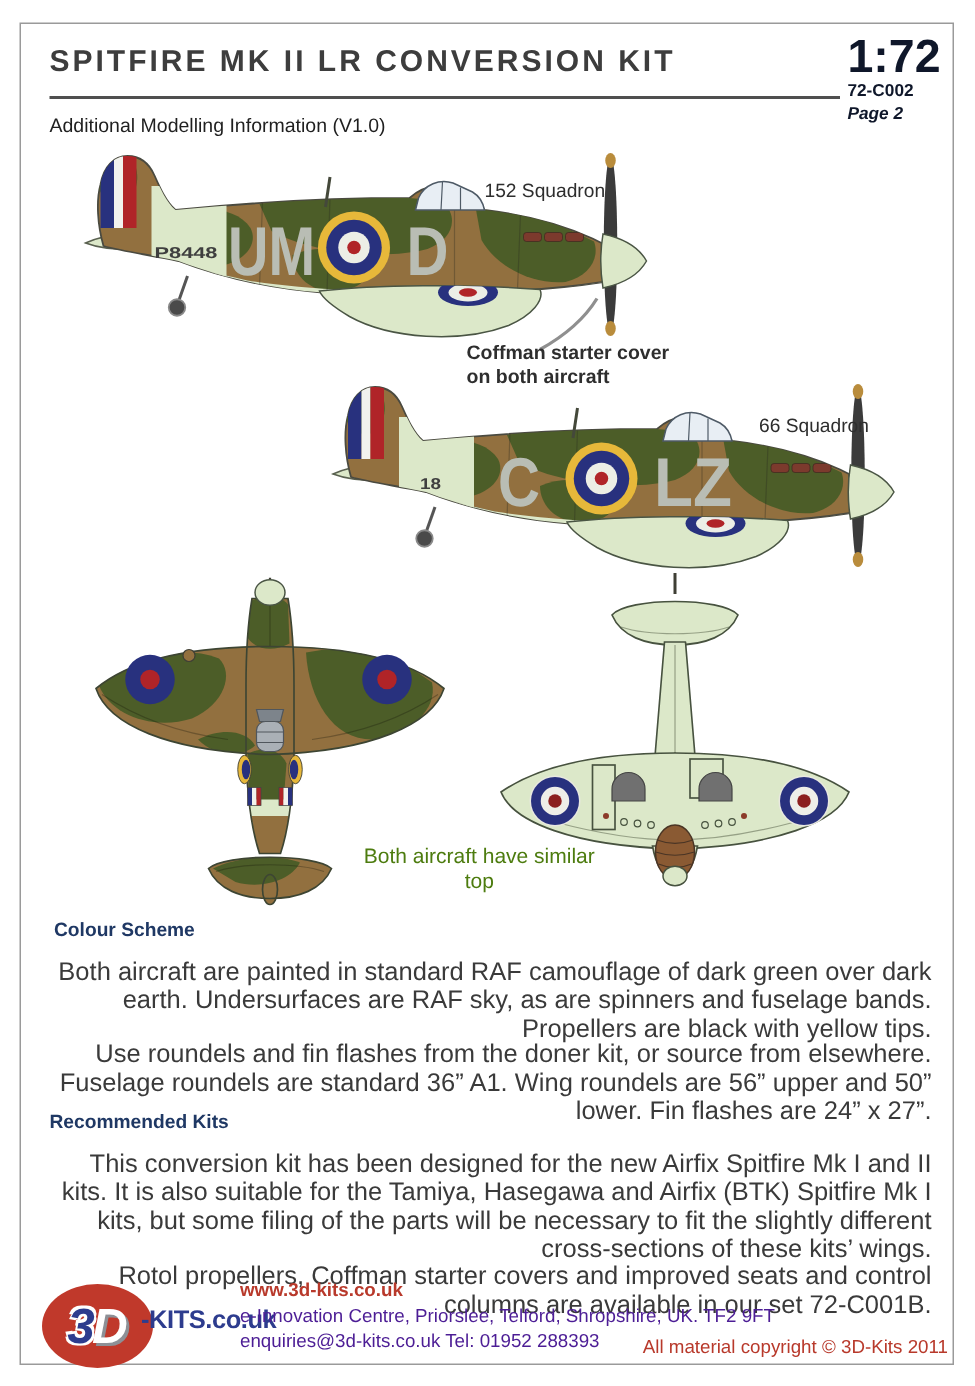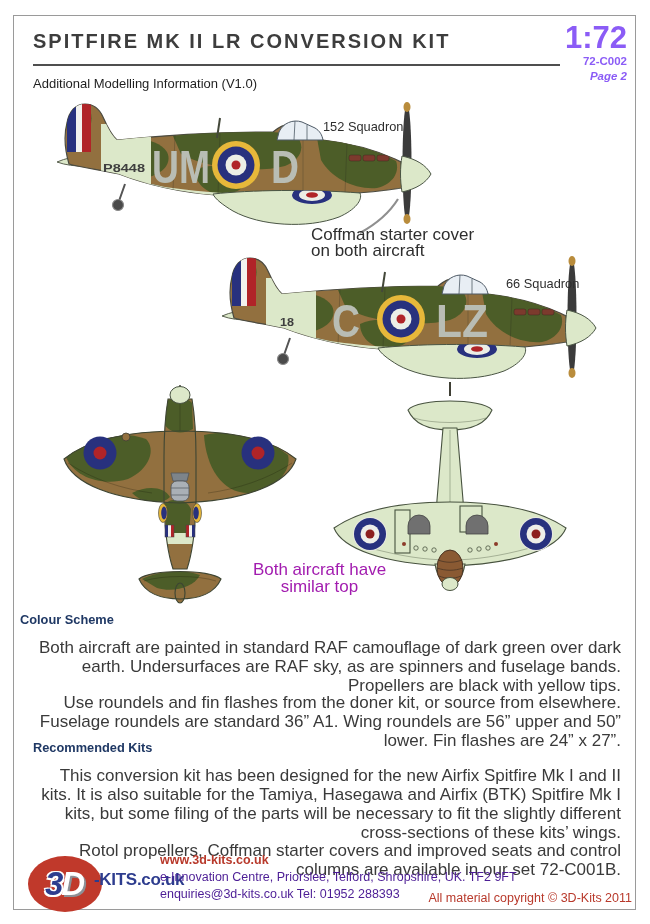--- a/index.html
+++ b/index.html
@@ -5,27 +5,27 @@
   html,body{margin:0;padding:0;}
   body{
     width:650px;height:924px;position:relative;background:#ffffff;
     font-family:"Liberation Sans",sans-serif;color:#3a3a3a;overflow:hidden;
   }
   .abs{position:absolute;}
   .frame{left:13px;top:15px;width:621px;height:893px;border:1.5px solid #9a9a9a;}
   .title{left:33px;top:30px;font-size:20px;font-weight:700;letter-spacing:2px;color:#3d3d3d;}
   .rule{left:33px;top:64px;width:527px;height:2px;background:#4f4f4f;}
   .subtitle{left:33px;top:76px;font-size:13px;color:#1f1f1f;}
-  .scaleblock{right:23px;top:22px;text-align:right;color:#8b5cf6;}
+  .scaleblock{right:23px;top:22px;text-align:left;color:#0f172a;}
   .scale{font-size:31px;font-weight:800;line-height:32px;letter-spacing:0px;}
   .pcode{font-size:11.5px;font-weight:700;line-height:15px;}
   .pagenum{font-size:11.5px;font-style:italic;font-weight:600;line-height:14px;}
   .label{font-size:12.8px;color:#2e2e2e;}
-  .note{font-size:17px;color:#2e2e2e;line-height:16px;}
-  .centernote{font-size:17px;color:#a21caf;line-height:16.5px;text-align:center;width:175px;}
+  .note{font-size:13px;color:#2e2e2e;line-height:16px;font-weight:bold;}
+  .centernote{font-size:14px;color:#4d7c0f;line-height:16.5px;text-align:center;width:175px;}
   .sechead{font-size:12.8px;font-weight:700;color:#1f3864;}
   .body-text{font-size:17px;line-height:19px;color:#3a3a3a;width:588px;text-align:right;}
   .f-web{font-size:12.5px;font-weight:700;color:#b8392b;}
   .f-line{font-size:12.5px;color:#4c1d95;}
   .f-copy{font-size:12.5px;color:#b8392b;}
   .logo-circle{left:28px;top:856px;width:74px;height:56px;background:#c0392b;border-radius:50%;
     display:flex;align-items:center;justify-content:center;font-style:italic;font-weight:900;font-size:33px;}
   .logo-circle .n3{color:#2d3c8e;text-shadow:-1.5px -1.5px 0 #fff,1.5px -1.5px 0 #fff,-1.5px 1.5px 0 #fff,1.5px 1.5px 0 #fff;}
   .logo-circle .nd{color:#ffffff;text-shadow:2px 2px 0 #8d9096;margin-left:-2px;}
   .logo-suffix{left:94px;top:870px;font-size:17px;font-weight:800;color:#2d3c8e;letter-spacing:-0.3px;}
@@ -312,21 +312,21 @@
     <ellipse cx="120" cy="190" rx="13" ry="18" fill="#8a5a33" stroke="#4a3525" stroke-width="1"></ellipse>
     <path d="M 108 182 C 116 185 124 185 132 182 M 107 190 C 116 193 124 193 133 190 M 109 198 C 116 201 124 201 131 198" stroke="#4a3525" stroke-width="0.8" fill="none"></path>
   </g>
   <ellipse cx="120" cy="206" rx="8" ry="6.5" fill="#dce8c9" stroke="#47523f" stroke-width="1"></ellipse>
 </svg>
 
 <div class="abs centernote" style="left:232px;top:562px">
   <div>Both aircraft have similar top</div>
 </div>
 
-<div class="abs sechead" style="left:20px;top:612px">Colour Scheme</div>
+<div class="abs sechead" style="left:36px;top:612px">Colour Scheme</div>
 <div class="abs body-text" style="left:33px;top:638px">Both aircraft are painted in standard RAF camouflage of dark green over dark earth. Undersurfaces are RAF sky, as are spinners and fuselage bands.  Propellers are black with yellow tips.</div>
 <div class="abs body-text" style="left:33px;top:693px">Use roundels and fin flashes from the doner kit, or source from elsewhere.  Fuselage roundels are standard 36” A1. Wing roundels are 56” upper and 50” lower.  Fin flashes are 24” x 27”.</div>
 
 <div class="abs sechead" style="left:33px;top:740px">Recommended Kits</div>
 <div class="abs body-text" style="left:33px;top:766px">This conversion kit has been designed for the new Airfix Spitfire Mk I and II kits.  It is also suitable for the Tamiya, Hasegawa and Airfix (BTK) Spitfire Mk I kits, but some filing of the parts will be necessary to fit the slightly different cross-sections of these kits’ wings.</div>
 <div class="abs body-text" style="left:33px;top:841px">Rotol propellers, Coffman starter covers and improved seats and control columns are available in our set 72-C001B.</div>
 
 <div class="abs logo-circle">
   <span class="n3">3</span>
     <span class="nd">D</span>

